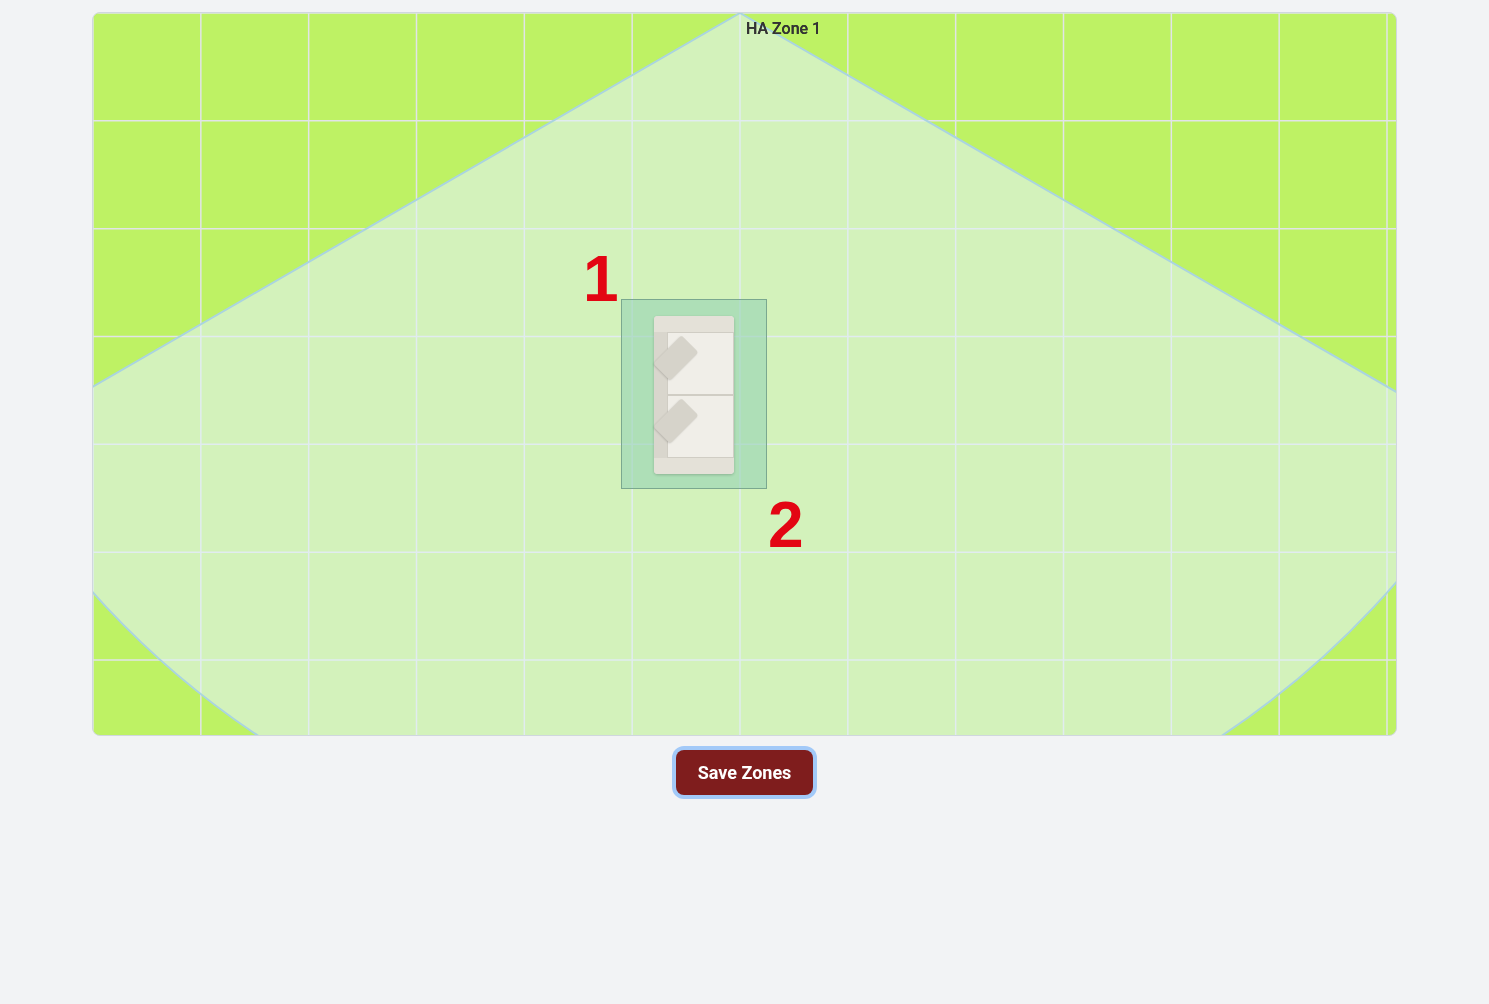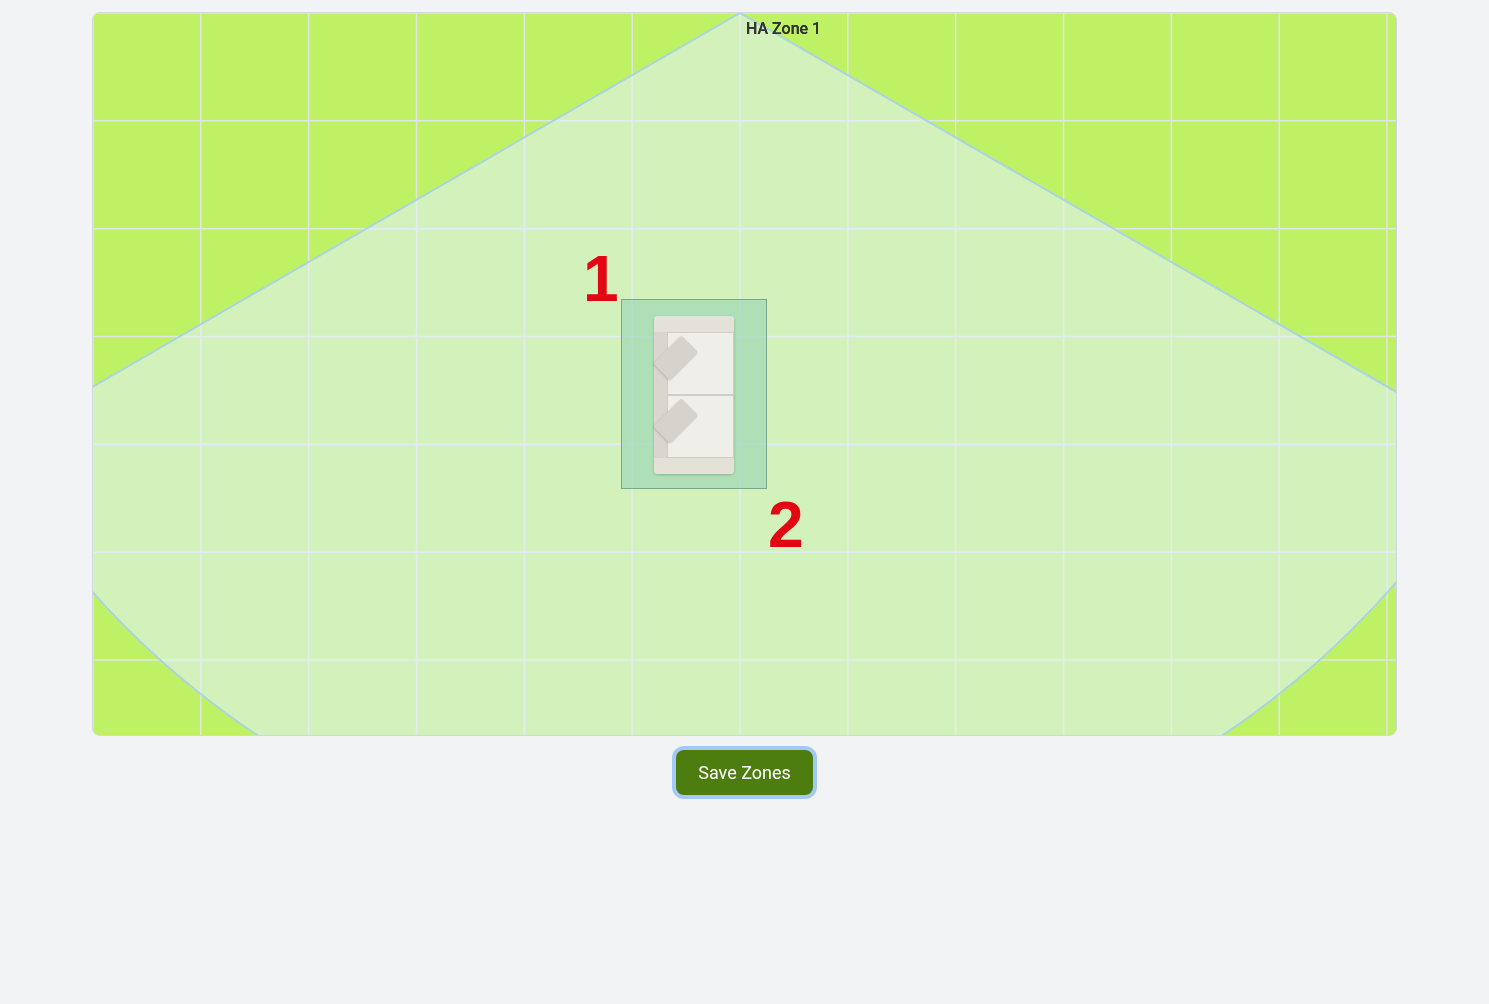--- a/index.html
+++ b/index.html
@@ -56,27 +56,27 @@
       font-family: Impact, "Arial Black", sans-serif;
       font-size: 64px;
       font-weight: 900;
       color: #e30613;
       line-height: 1;
     }
     .save-btn {
       display: block;
       margin: 14px auto 0 auto;
       padding: 12px 22px;
-      background: #4d7c0f;
+      background: #7f1d1d;
       color: #fff;
       font-size: 18px;
       font-family: inherit;
       border: none;
       border-radius: 8px;
-      font-weight: 400;
+      font-weight: 700;
       box-shadow: 0 0 0 4px rgba(13,122,255,0.35);
       cursor: pointer;
     }
     .sofa {
       position: absolute;
       background: #efede7;
       border-radius: 4px;
       box-shadow: 0 1px 3px rgba(0,0,0,0.2);
     }
     .sofa .back {

